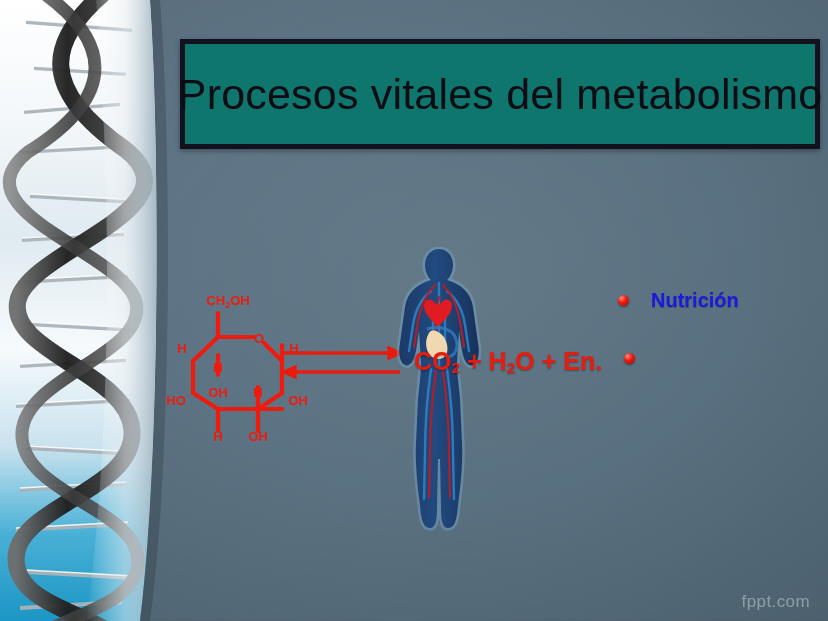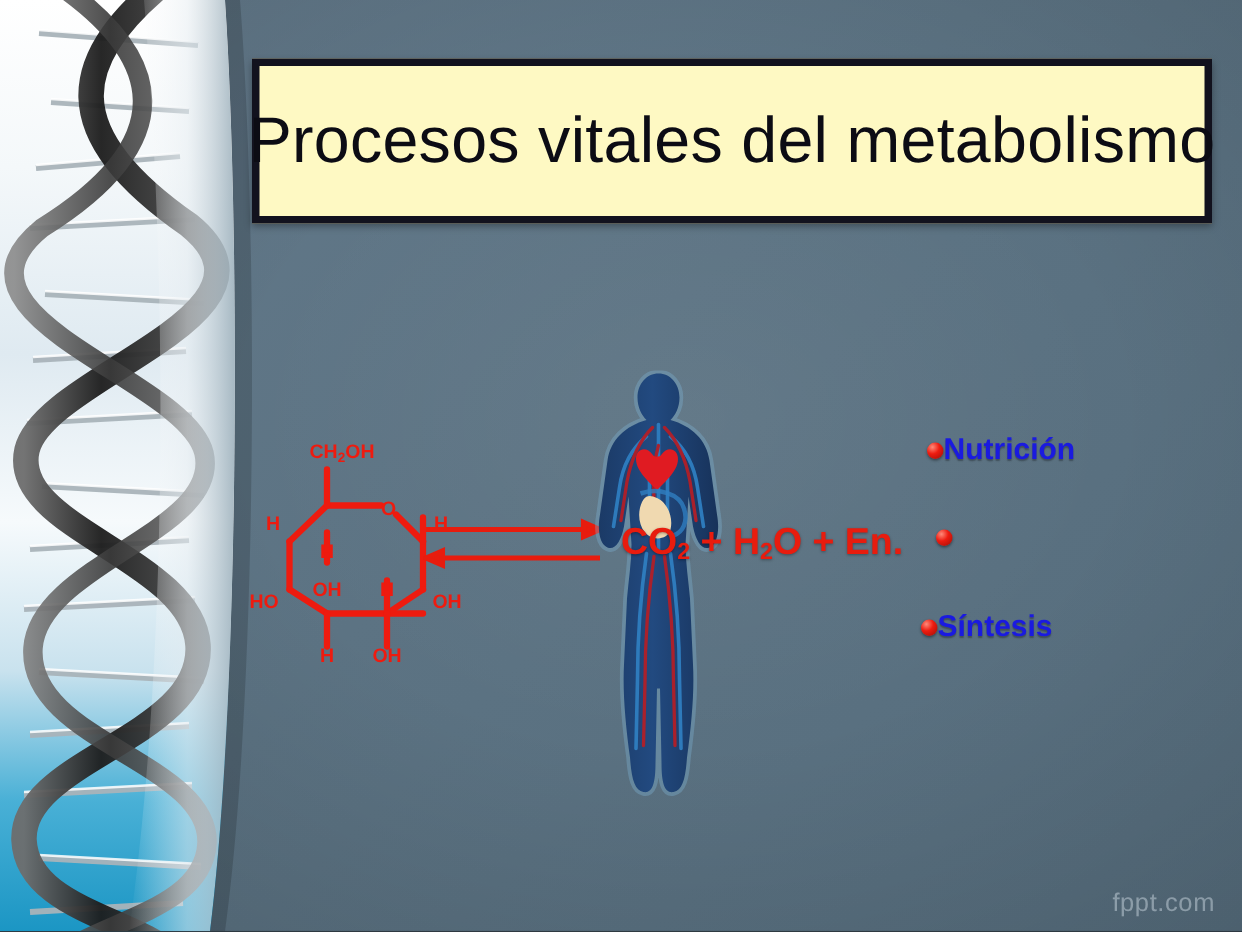--- a/index.html
+++ b/index.html
@@ -23,22 +23,22 @@
 
   
   #dna-panel{
     position:absolute;left:0;top:0;width:168px;height:621px;
     overflow:hidden;
   }
   #dna-panel svg{display:block;}
 
   
   #title-box{
-    position:absolute;left:168px;top:39px;width:640px;height:110px;
-    background:#fef9c3;border:5px solid #12121e;
+    position:absolute;left:180px;top:39px;width:640px;height:110px;
+    background:#0f766e;border:5px solid #12121e;
     box-sizing:border-box;
     display:flex;align-items:center;justify-content:center;
     box-shadow:0 2px 5px rgba(0,0,0,.35);
   }
   #title-text{
     color:#0c0c14;font-size:43px;line-height:1;white-space:nowrap;
     letter-spacing:.2px;
   }
 
   
@@ -46,21 +46,21 @@
   .bullet-row{display:flex;align-items:center;height:34px;}
   .bullet-row.b0{margin-left:4px;}
   .bullet-row.b1{margin-left:10px;margin-top:24px;}
   .bullet-row.b2{margin-left:0px;margin-top:26px;}
   .bullet-dot{
     width:11px;height:11px;border-radius:50%;flex:0 0 auto;
     background:radial-gradient(circle at 33% 28%, #ff8a7a 0%, #ee1c10 42%, #9c0d06 100%);
     box-shadow:0 1px 2px rgba(0,0,0,.45);
   }
   .bullet-label{
-    margin-left:0;color:#1a1ae0;font-size:20px;font-weight:bold;
+    margin-left:22px;color:#1a1ae0;font-size:20px;font-weight:bold;
     text-shadow:0 1px 1px rgba(0,0,0,.30);white-space:nowrap;
   }
 
   
   #glucose{position:absolute;left:160px;top:275px;width:170px;height:170px;}
   #glucose svg{display:block;}
 
   
   #arrows{position:absolute;left:282px;top:344px;width:120px;height:42px;}
 
@@ -286,21 +286,17 @@
   </div>
 
   <div id="bullets">
     <div class="bullet-row b0">
       <span class="bullet-dot"></span>
       <span class="bullet-label">Nutrición</span>
     </div>
     <div class="bullet-row b1">
       <span class="bullet-dot"></span>
     </div>
-    <div class="bullet-row b2">
-      <span class="bullet-dot"></span>
-      <span class="bullet-label">Síntesis</span>
-    </div>
   </div>
 
   <div id="watermark">fppt.com</div>
 
 </div>
 
 </body></html>

